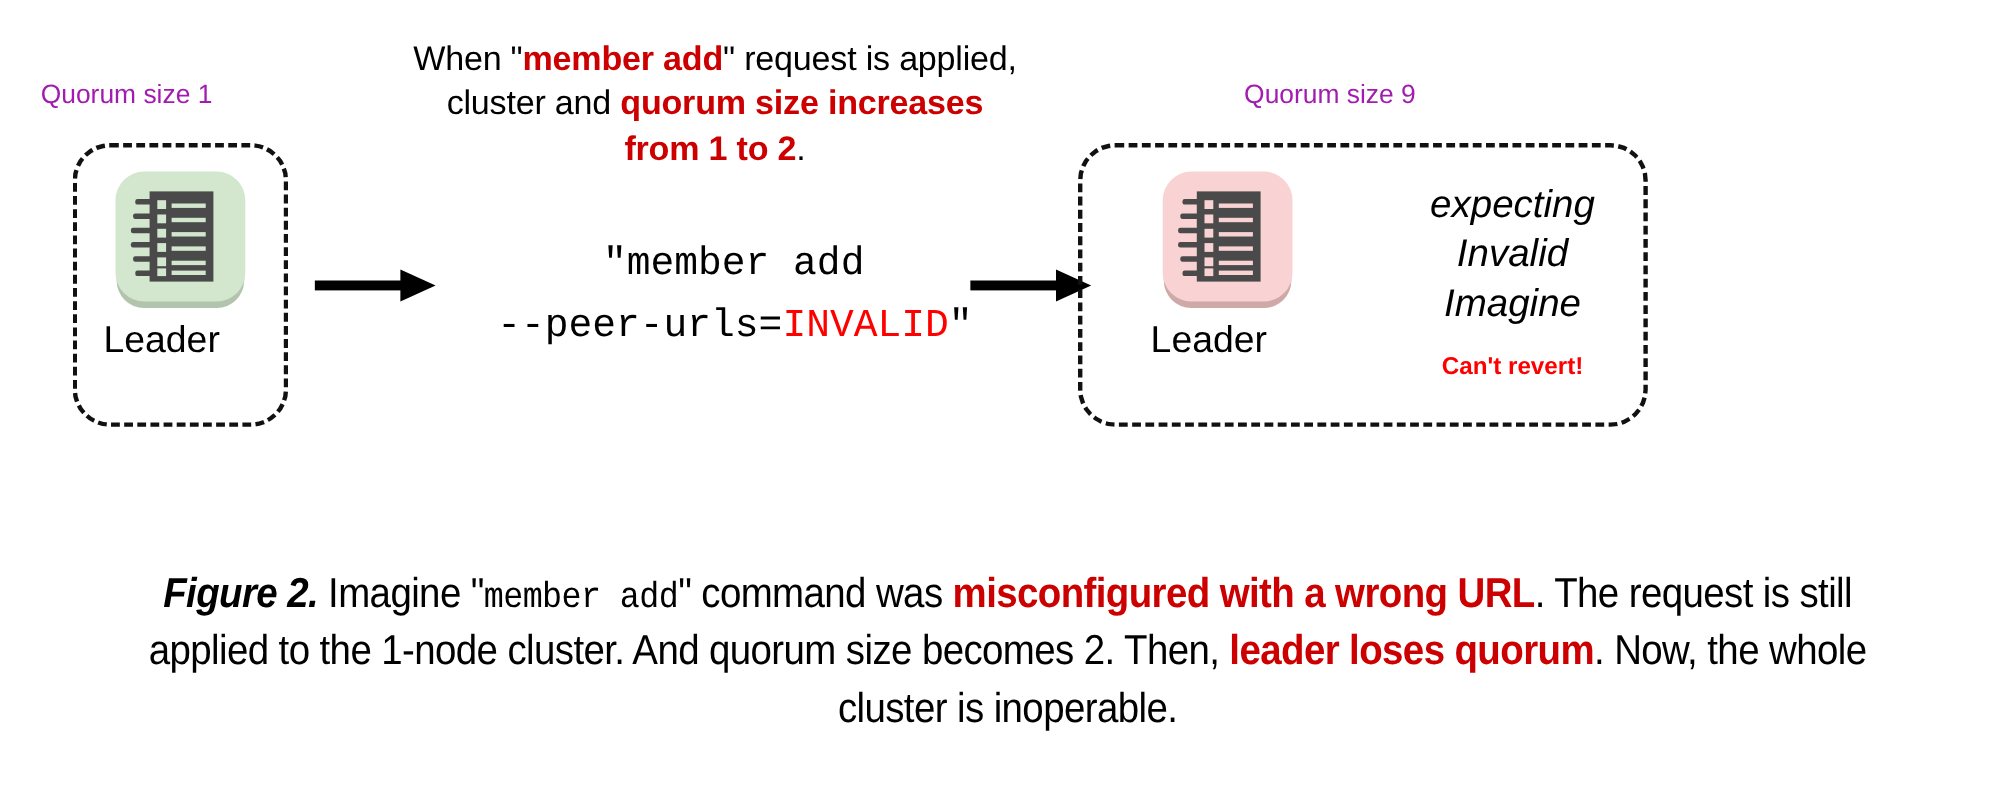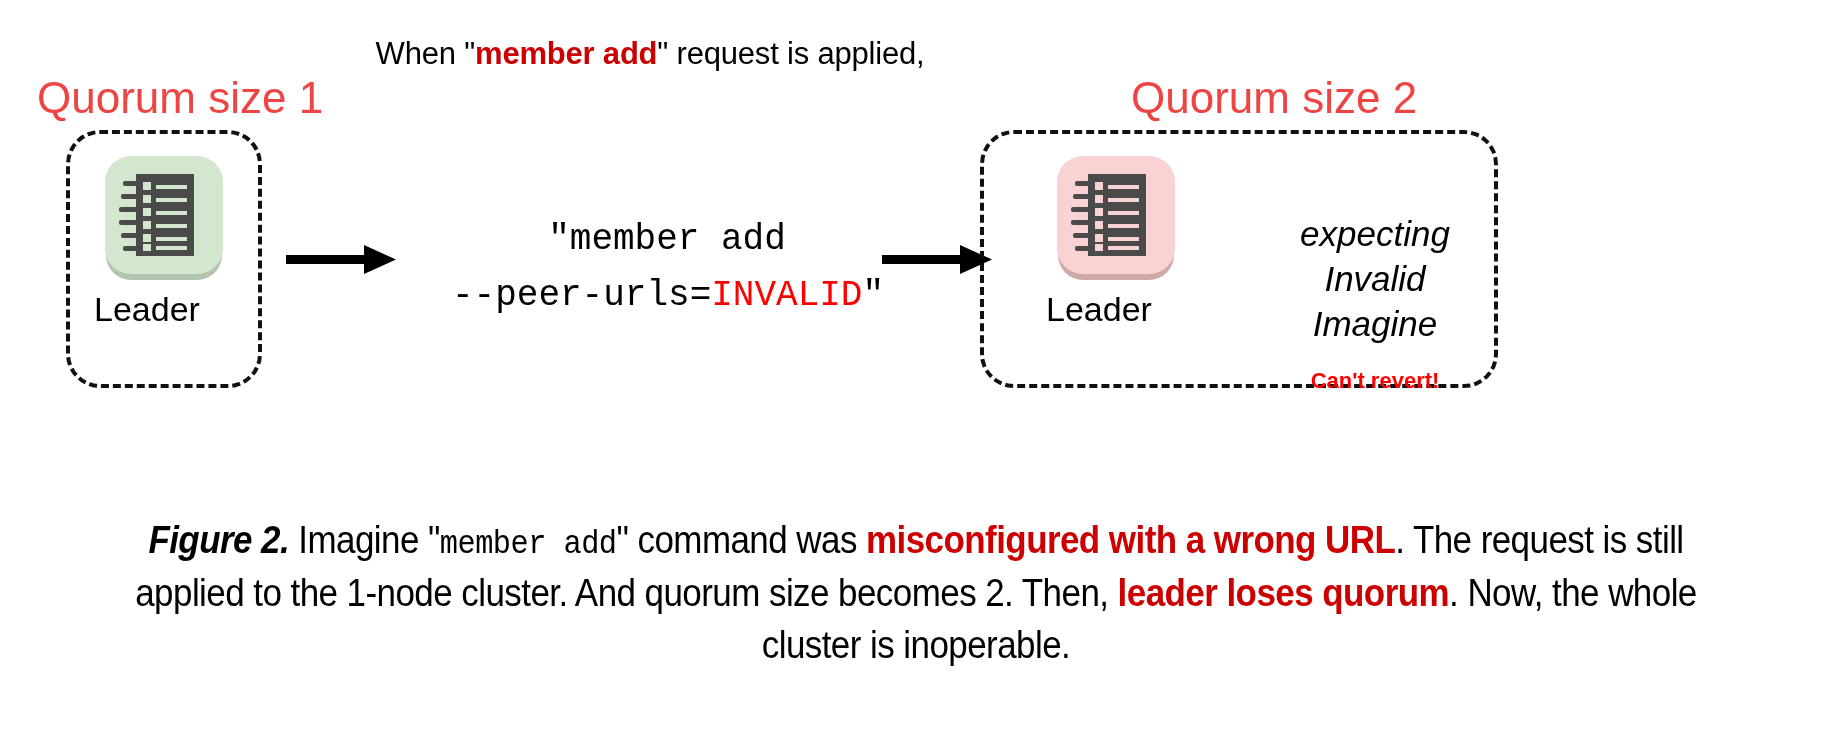--- a/index.html
+++ b/index.html
@@ -33,22 +33,22 @@
     font-size: 31px;
     line-height: 1.30;
     letter-spacing: -0.2px;
     color: #000;
   }
   .top-note .r { color: #cc0000; font-weight: bold; }
 
   
   .cluster-title {
     position: absolute;
-    font-size: 44px;
-    color: #ef4444;
+    font-size: 24px;
+    color: #a21caf;
     white-space: nowrap;
   }
   #title-left  { left: 37px;  top: 73px; }
   #title-right { left: 1131px; top: 73px; }
 
   
   .cluster-box {
     position: absolute;
     border: 4px dashed #111111;
     border-radius: 34px;
@@ -106,21 +106,20 @@
   }
   .command .r { color: #ff0000; }
 
   
   .side-text {
     position: absolute;
     left: 1255px;
     top: 164px;
     width: 240px;
     text-align: center;
-    margin-top: 48px;
   }
   .side-text .line {
     font-style: italic;
     font-size: 35px;
     line-height: 1.28;
     color: #000;
   }
   .side-text .warn {
     margin-top: 22px;
     font-size: 22px;
@@ -149,20 +148,22 @@
   }
   .caption .r { color: #cc0000; font-weight: bold; }
 </style>
 </head>
 <body>
 
 <div class="stage">
 
   <div class="top-note">
     <div><span>When "</span><span class="r">member add</span><span>" request is applied,</span></div>
+    <div><span>cluster and </span><span class="r">quorum size increases</span></div>
+    <div><span class="r">from 1 to 2</span><span>.</span></div>
   </div>
 
   <div class="cluster-title" id="title-left">Quorum size 1</div>
   <div class="cluster-box" id="box-left"></div>
 
   <div class="node" id="node-left">
     <div class="tile green">
       <svg width="118" height="118" viewBox="0 0 118 118">
 
         <g fill="#4a4a4a">
@@ -207,21 +208,21 @@
     <div><span>--peer-urls=</span><span class="r">INVALID</span><span>"</span></div>
   </div>
 
   <div class="arrow" id="arrow-2">
     <svg width="112" height="34" viewBox="0 0 112 34">
       <rect x="0" y="12" width="84" height="9" fill="#000"></rect>
       <polygon points="78,2 110,16.5 78,31" fill="#000"></polygon>
     </svg>
   </div>
 
-  <div class="cluster-title" id="title-right">Quorum size 2</div>
+  <div class="cluster-title" id="title-right">Quorum size 9</div>
   <div class="cluster-box" id="box-right"></div>
 
   <div class="node" id="node-right">
     <div class="tile pink">
       <svg width="118" height="118" viewBox="0 0 118 118">
         <g fill="#4a4a4a">
           <rect x="18" y="25" width="16" height="5" rx="2"></rect>
           <rect x="16" y="38" width="18" height="5" rx="2"></rect>
           <rect x="14" y="51" width="20" height="5" rx="2"></rect>
           <rect x="14" y="64" width="20" height="5" rx="2"></rect>

